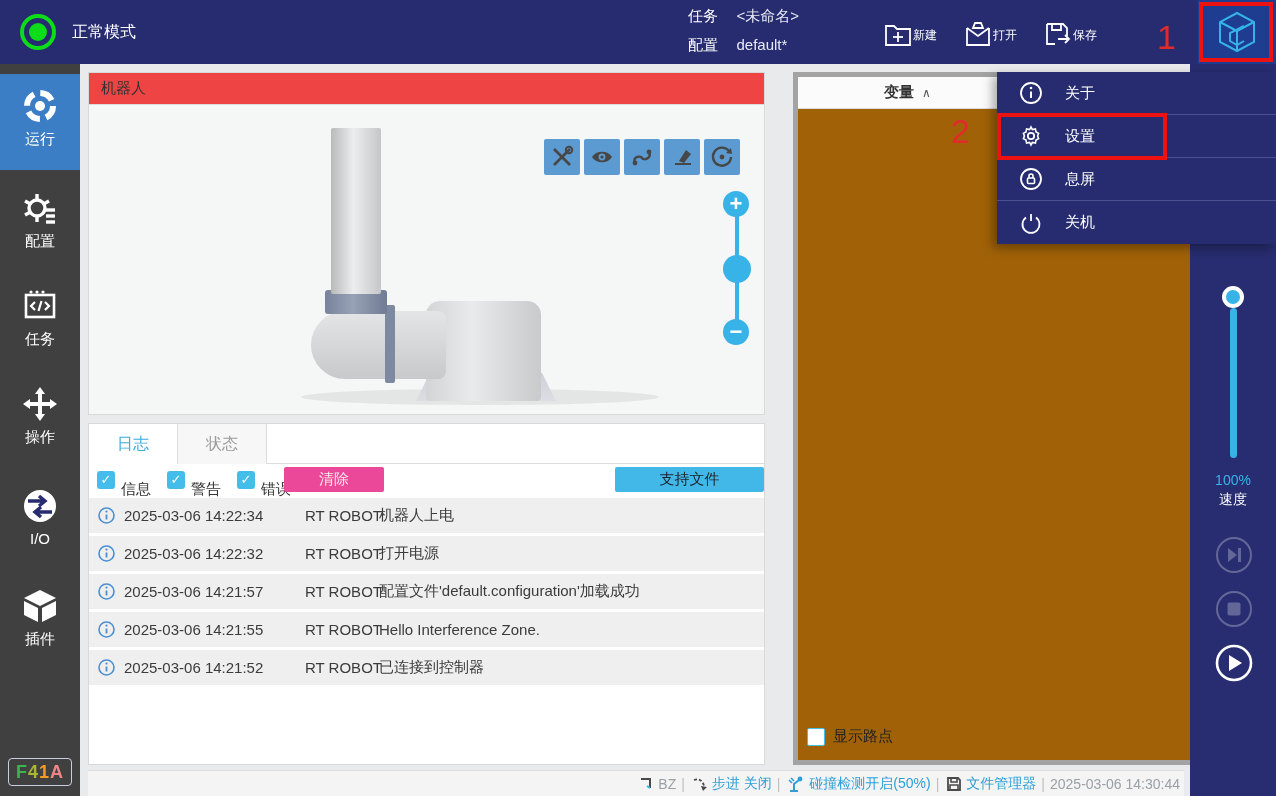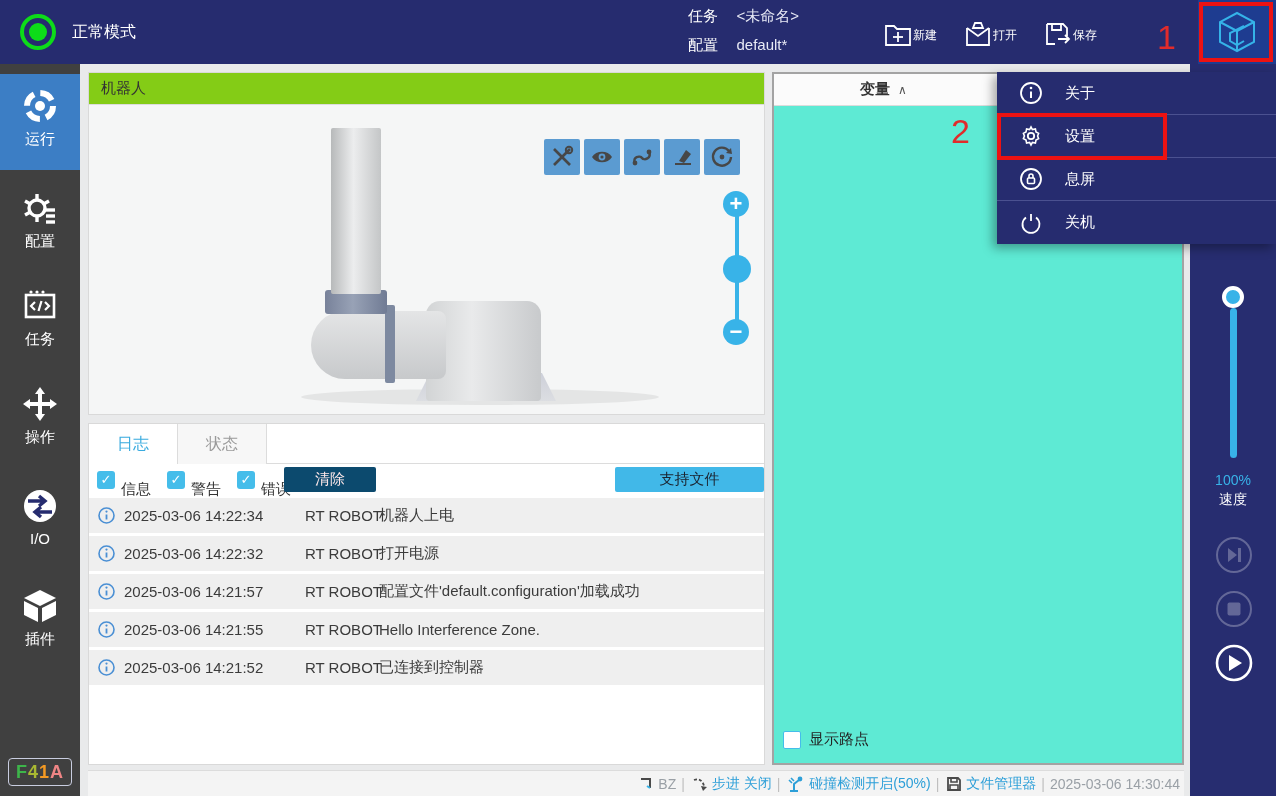--- a/index.html
+++ b/index.html
@@ -31,21 +31,21 @@
   .sidebar { left:0; top:64px; width:80px; height:732px; background:#404040; z-index:10; }
   .sb-item { left:0; width:80px; height:96px; display:flex; flex-direction:column; align-items:center; color:#fff; cursor:pointer; }
   .sb-item svg { margin-top:14px; }
   .sb-item span { font-size:15px; margin-top:6px; }
   .sb-item.active { background:#3c7ec5; }
   .fw-badge { left:8px; top:694px; width:64px; height:28px; border:1px solid #c9cde0; border-radius:4px; display:flex; align-items:center; justify-content:center; font-size:18px; font-weight:bold; letter-spacing:1px; }
   .fw-f{color:#3db54a}.fw-4{color:#a9b832}.fw-1{color:#f59a23}.fw-a{color:#ef8585}
 
   
   .robot-panel { left:88px; top:72px; width:677px; height:343px; background:#fff; border:1px solid #d9d9d9; }
-  .panel-header { height:32px; background:#84cc16; border-bottom:1px solid #dcdcdc; display:flex; align-items:center; padding-left:12px; font-size:15px; color:#333; }
+  .panel-header { height:32px; background:#ef4444; border-bottom:1px solid #dcdcdc; display:flex; align-items:center; padding-left:12px; font-size:15px; color:#333; }
   .view3d { position:absolute; left:0; top:32px; width:675px; height:309px; background:#f5f6f6; overflow:hidden; }
   .vtool { top:34px; width:36px; height:36px; background:#5b9bd1; border-radius:2px; display:flex; align-items:center; justify-content:center; cursor:pointer; }
   .zoomctl { color:#38b3e8; }
   .zbtn { width:26px; height:26px; border-radius:50%; background:#38b3e8; color:#fff; display:flex; align-items:center; justify-content:center; font-size:22px; font-weight:bold; cursor:pointer; line-height:0; }
   .ztrack { left:646px; top:111px; width:4px; height:105px; background:#38b3e8; }
   .zhandle { left:634px; top:150px; width:28px; height:28px; border-radius:50%; background:#38b3e8; cursor:pointer; }
   
   .r-shadow{left:212px;top:284px;width:358px;height:16px;border-radius:50%;background:#e4e5e5;}
   .r-skirt{left:327px;top:268px;width:140px;height:28px;background:linear-gradient(#cdd0d9,#dcdee2);clip-path:polygon(10% 0,90% 0,100% 100%,0 100%);}
   .r-base{left:337px;top:196px;width:115px;height:100px;border-radius:14px 14px 4px 4px;background:linear-gradient(90deg,#d2d4d5,#e9eaeb 40%,#c8cacc);}
@@ -55,31 +55,31 @@
   .r-cyl{left:242px;top:23px;width:50px;height:166px;background:linear-gradient(90deg,#b7b9ba,#ecedee 45%,#c4c6c7);border-radius:2px;}
 
   
   .log-panel { left:88px; top:423px; width:677px; height:342px; background:#fff; border:1px solid #d9d9d9; }
   .tabbar { height:40px; border-bottom:1px solid #dcdcdc; display:flex; }
   .tab { width:89px; height:40px; display:flex; align-items:center; justify-content:center; font-size:16px; border-right:1px solid #dcdcdc; cursor:pointer; color:#9a9a9a; background:#f7f7f7; }
   .tab.active { color:#3aabdf; background:#fff; }
   .filterbar { height:31px; display:flex; align-items:center; padding-left:8px; position:relative; }
   .chk { width:18px; height:18px; border-radius:3px; background:#45bdea; color:#fff; font-size:13px; display:flex; align-items:center; justify-content:center; margin-right:6px; cursor:pointer; }
   .flabel { font-size:15px; color:#333; margin-right:16px;margin-top:20px; }
-  .clear-btn { position:absolute; left:195px; top:3px; width:92px; height:25px; background:#0c4a6e; color:#ffe9ea; font-size:15px; border:none; border-radius:2px; display:flex; align-items:center; justify-content:center; cursor:pointer; }
+  .clear-btn { position:absolute; left:195px; top:3px; width:100px; height:25px; background:#ec4899; color:#ffe9ea; font-size:15px; border:none; border-radius:2px; display:flex; align-items:center; justify-content:center; cursor:pointer; }
   .support-btn { position:absolute; left:526px; top:3px; width:149px; height:25px; background:#41b8e8; color:#1b2430; font-size:15px; border:none; border-radius:2px; display:flex; align-items:center; justify-content:center; cursor:pointer; }
   .logrows { position:absolute; left:0; top:74px; width:675px; }
   .logrow { height:35px; margin-bottom:3px; background:#efefef; display:flex; align-items:center; font-size:15px; color:#3b3b3b; position:relative; }
   .lr-icon { position:absolute; left:9px; top:9px; }
   .lr-time { position:absolute; left:35px; }
   .lr-src { position:absolute; left:216px; }
   .lr-msg { position:absolute; left:290px; }
 
   
-  .var-panel { left:772px; top:72px; width:412px; height:693px; background:#5eead4; border:2px solid #a3a3a3; }
+  .var-panel { left:793px; top:72px; width:412px; height:693px; background:#a16207; border:5px solid #a3a3a3; }
   .var-header { height:32px; background:#fbfbfb; border-bottom:1px solid #dcdcdc; display:flex; align-items:center; font-size:15px; color:#333; }
   .var-title { margin-left:86px; font-weight:bold; cursor:pointer; }
   .var-chev { margin-left:8px; font-size:12px; color:#555; cursor:pointer; }
   .wp-row { position:absolute; left:9px; bottom:14px; display:flex; align-items:center; }
   .wp-chk { width:18px; height:18px; border:1px solid #45bdea; background:#fff; border-radius:2px; margin-right:8px; cursor:pointer; }
   .wp-label { font-size:15px; color:#222; }
 
   
   .rbar { left:1190px; top:64px; width:86px; height:732px; background:#272d70; z-index:15; }
   .sp-track { left:40px; top:244px; width:7px; height:150px; background:#38b3e8; border-radius:4px; }

